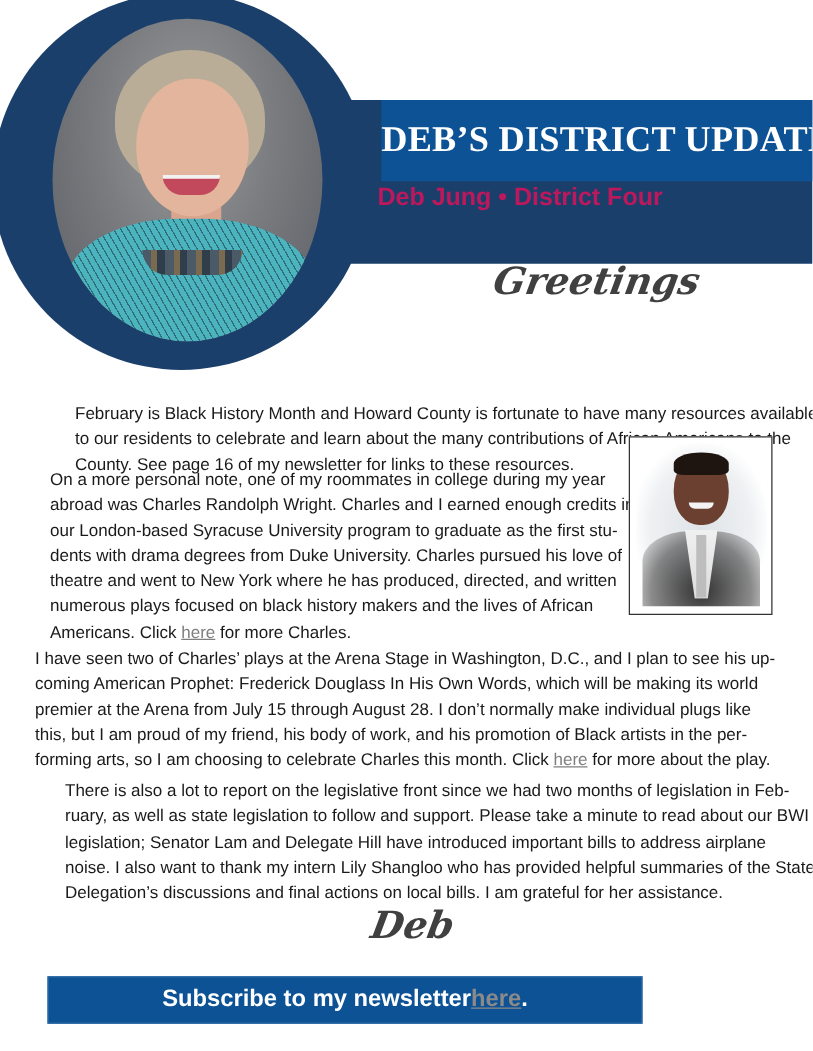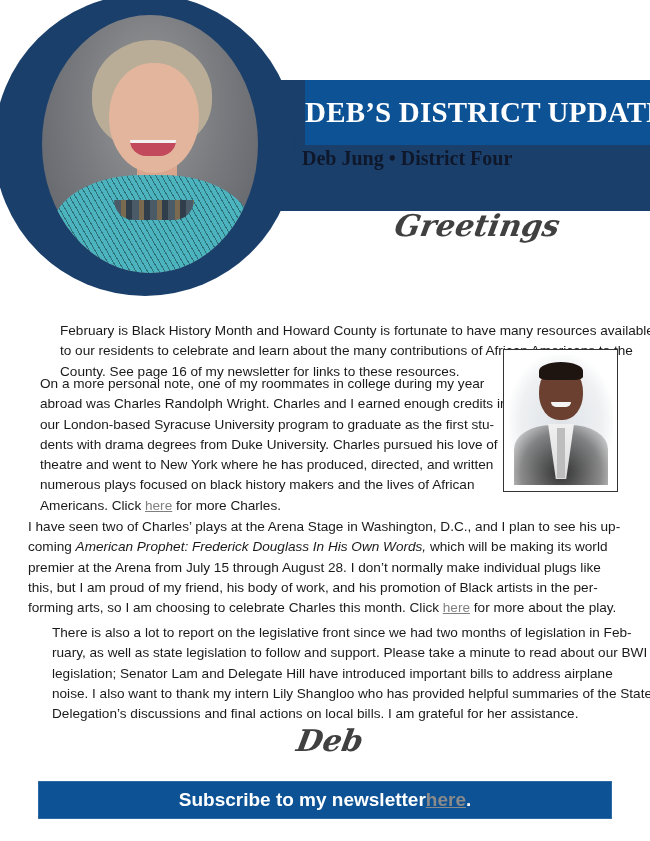--- a/index.html
+++ b/index.html
@@ -16,22 +16,22 @@
     }
     .banner-title {
       position: absolute; left: 305px; top: 96px; width: 345px;
       text-align: center;
       font-family: "Liberation Serif", "DejaVu Serif", serif;
       font-weight: bold; font-size: 29px; color: #ffffff; letter-spacing: 0.2px;
       white-space: nowrap;
     }
     .banner-subtitle {
       position: absolute; left: 302px; top: 147px;
-      font-family: Liberation Serif, serif;
-      font-weight: bold; font-size: 20px; color: #0f172a; white-space: nowrap;
+      font-family: Liberation Sans, sans-serif;
+      font-weight: bold; font-size: 20px; color: #be185d; white-space: nowrap;
     }
 
     .portrait-ring {
       position: absolute; left: -6px; top: -6px; width: 302px; height: 302px;
       border-radius: 50%; background: #1b3f6b;
     }
     .portrait-photo {
       position: absolute; left: 42px; top: 15px; width: 216px; height: 258px;
       border-radius: 50%; overflow: hidden;
       background: radial-gradient(ellipse at 50% 35%, #9a9a9a 0%, #7a7c80 45%, #5b5e63 100%);
@@ -72,21 +72,21 @@
     .body-text {
       position: absolute; left: 28px;
       font-family: "Liberation Sans", "DejaVu Sans", sans-serif;
       font-size: 13.6px; line-height: 20.3px; color: #1a1a1a;
     }
     .p1 { top: 321px; width: 600px; margin-left: 32px; }
     .p2 { top: 374px; width: 472px; margin-left: 12px; }
     .p3 { top: 517px; width: 600px; }
     .p4 { top: 623px; width: 600px; margin-left: 24px; }
     .link { color: #7f7f7f; text-decoration: underline; cursor: pointer; }
-    .title-italic { font-style: italic; }
+    .title-italic { }
 
     .charles-photo {
       position: absolute; left: 503px; top: 349px; width: 115px; height: 143px;
       border: 1px solid #333333; background: #ffffff; overflow: hidden;
     }
     .charles-photo .vignette {
       position: absolute; left: 5px; top: 5px; width: 104px; height: 132px;
       background: radial-gradient(ellipse at 50% 50%, #dfe3e8 0%, #eef0f2 55%, #ffffff 75%);
     }
     .charles-photo .head {
@@ -116,21 +116,21 @@
       background: #bdbdbd;
     }
 
     .signature-script {
       position: absolute; left: 297px; top: 723px;
       font-family: "DejaVu Serif", serif; font-style: italic; font-weight: bold;
       font-size: 30px; color: #404040; transform: skewX(-10deg);
     }
 
     .subscribe-bar {
-      position: absolute; left: 38px; top: 781px; width: 574px; height: 38px;
+      position: absolute; left: 38px; top: 781px; width: 476px; height: 38px;
       background: #0c5295; border: 1px solid #2f6aa5;
       display: flex; align-items: center; justify-content: center;
       font-family: "Liberation Sans", "DejaVu Sans", sans-serif;
       font-weight: bold; font-size: 19px; color: #ffffff;
     }
     .subscribe-bar .link { color: #8a8a8a; }
   </style>
 </head>
 <body>
 

